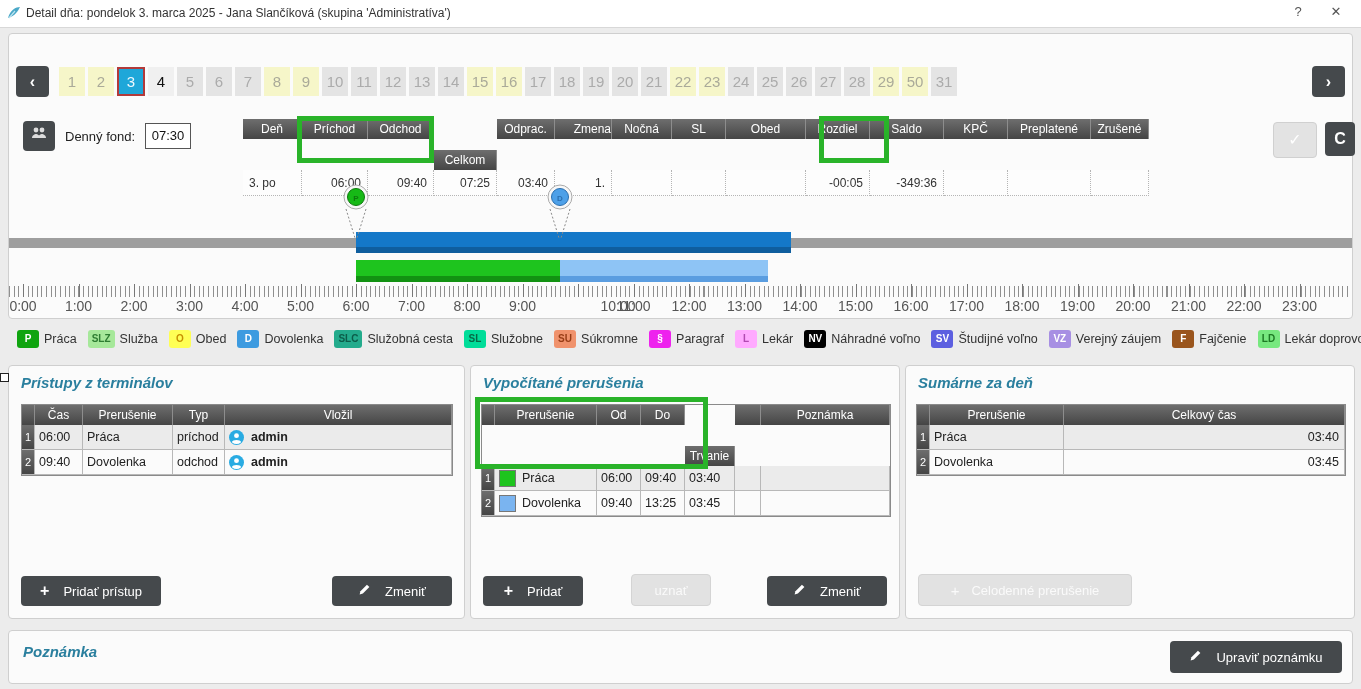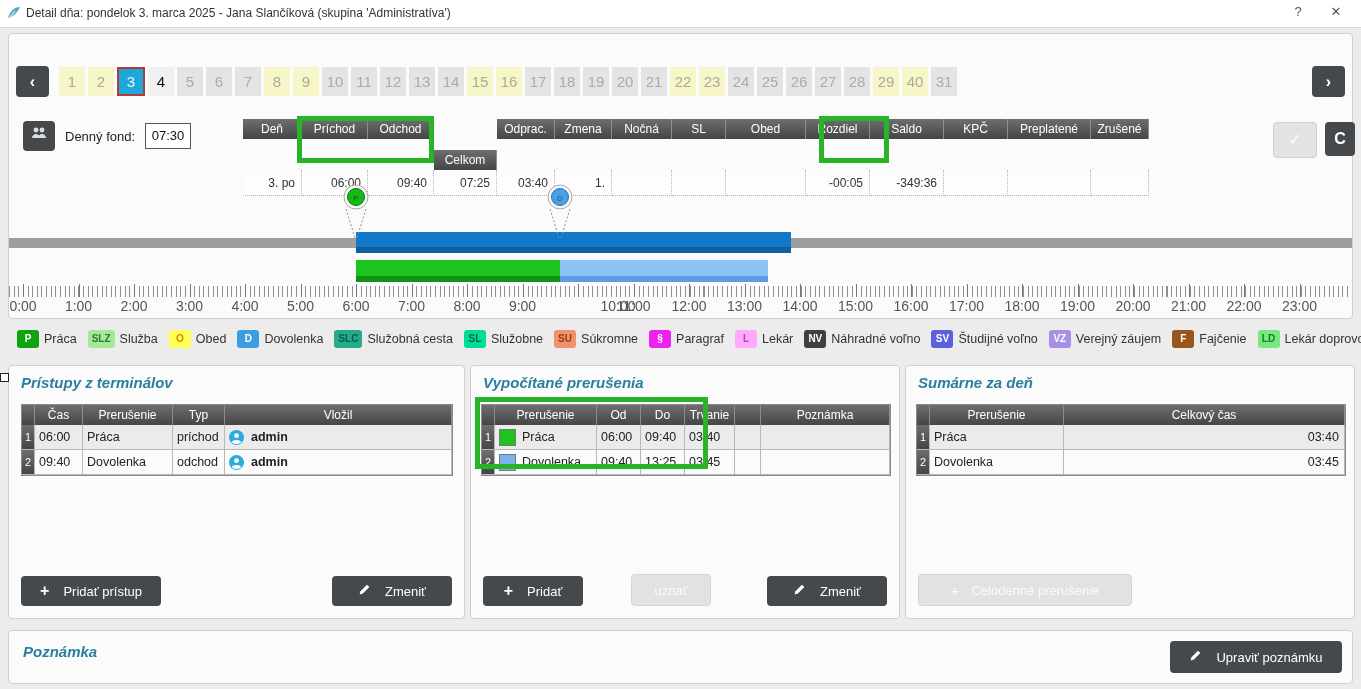--- a/index.html
+++ b/index.html
@@ -41,21 +41,21 @@
   #fond-value{position:absolute;left:136px;top:89px;width:44px;height:24px;border:1px solid #555;text-align:center;
               line-height:24px;font-size:13px;color:#111;background:#fff;}
 
   
   #day-table{position:absolute;left:234px;top:85px;}
   .dt-row{display:flex;}
   .dt-h{background:linear-gradient(#6e6e6e,#454545);color:#fff;font-size:12px;height:20px;line-height:20px;
         text-align:center;border-right:1px solid #8d8d8d;box-sizing:border-box;}
   .dt-v{font-size:12px;height:26px;line-height:26px;text-align:right;color:#333;background:#fdfdfd;
         border-right:1px dotted #b5b5b5;border-bottom:1px dotted #b5b5b5;box-sizing:border-box;padding-right:6px;}
-  .dt-v.first{text-align:right;padding-left:6px;}
+  .dt-v.first{text-align:left;padding-left:6px;}
 
   #confirm-btn{position:absolute;left:1264px;top:88px;width:42px;height:34px;background:#e3e3e3;border:1px solid #d0d0d0;
                border-radius:4px;color:#fff;font-size:16px;text-align:center;line-height:34px;}
   #refresh-btn{position:absolute;left:1316px;top:88px;width:30px;height:34px;background:#45494c;border-radius:4px;color:#fff;
                font-size:16px;font-weight:bold;text-align:center;line-height:34px;cursor:pointer;}
 
   
   #timeline{position:absolute;left:0;top:0;width:100%;height:284px;pointer-events:none;}
   #tl-track{position:absolute;left:0px;top:204px;width:1343px;height:10px;background:#9e9e9e;}
   .tl-plan{position:absolute;top:198px;height:21px;}
@@ -147,21 +147,21 @@
         <div class="day">20</div>
         <div class="day">21</div>
         <div class="day wkd">22</div>
         <div class="day wkd">23</div>
         <div class="day">24</div>
         <div class="day">25</div>
         <div class="day">26</div>
         <div class="day">27</div>
         <div class="day">28</div>
         <div class="day wkd">29</div>
-        <div class="day wkd">40</div>
+        <div class="day wkd">50</div>
         <div class="day">31</div>
       </div>
     <div class="navarr" id="nav-next">›</div>
 
     <div id="fond-btn">
       <svg width="16" height="14" viewBox="0 0 16 14">
           <circle cx="5" cy="4" r="2.4" fill="#ddd"></circle>
           <circle cx="11" cy="4" r="2.4" fill="#ddd"></circle>
           <path d="M1 12c0-3 3-4 4-4s4 1 4 4z" fill="#ddd"></path>
           <path d="M7 12c0-3 3-4 4-4s4 1 4 4z" fill="#ddd"></path>
@@ -170,21 +170,21 @@
     <span id="fond-label">Denný fond:</span>
     <div id="fond-value">07:30</div>
 
     <div id="day-table">
       <div class="dt-row" id="dt-head">
           <span class="dt-h" style="width: 59px;">Deň</span>
           <span class="dt-h" style="width: 66px;">Príchod</span>
           <span class="dt-h" style="width: 66px;">Odchod</span>
           <span class="dt-h" style="width: 63px; margin-top: 31px;">Celkom</span>
           <span class="dt-h" style="width: 58px;">Odprac.</span>
-          <span class="dt-h" style="width: 57px;">Zmena</span>
+          <span class="dt-h" style="width: 57px; text-align: right;">Zmena</span>
           <span class="dt-h" style="width: 60px;">Nočná</span>
           <span class="dt-h" style="width: 54px;">SL</span>
           <span class="dt-h" style="width: 80px;">Obed</span>
           <span class="dt-h" style="width: 64px;">Rozdiel</span>
           <span class="dt-h" style="width: 74px;">Saldo</span>
           <span class="dt-h" style="width: 64px;">KPČ</span>
           <span class="dt-h" style="width: 83px;">Preplatené</span>
           <span class="dt-h" style="width: 58px;">Zrušené</span>
         </div>
       <div class="dt-row" id="dt-vals">
@@ -309,21 +309,21 @@
         </div>
         <div class="lg-item">
           <span class="lg-badge" style="background: rgb(238, 34, 238); color: rgb(255, 255, 255);">§</span>
           <span class="lg-label">Paragraf</span>
         </div>
         <div class="lg-item">
           <span class="lg-badge" style="background: rgb(255, 170, 255); color: rgb(177, 74, 177);">L</span>
           <span class="lg-label">Lekár</span>
         </div>
         <div class="lg-item">
-          <span class="lg-badge" style="background: #404040; color: rgb(255, 255, 255); text-align: right;">NV</span>
+          <span class="lg-badge" style="background: #000000; color: rgb(255, 255, 255); text-align: right;">NV</span>
           <span class="lg-label">Náhradné voľno</span>
         </div>
         <div class="lg-item">
           <span class="lg-badge" style="background: rgb(92, 95, 224); color: rgb(255, 255, 255);">SV</span>
           <span class="lg-label">Študijné voľno</span>
         </div>
         <div class="lg-item">
           <span class="lg-badge" style="background: rgb(167, 143, 227); color: rgb(255, 255, 255);">VZ</span>
           <span class="lg-label">Verejný záujem</span>
         </div>
@@ -394,21 +394,21 @@
   </div>
 
   <div class="card" id="card-computed">
     <div class="panel-title teal-h">Vypočítané prerušenia</div>
     <div class="ptable" id="tbl-computed" style="left:10px;">
         <div class="p-row">
           <span class="p-h" style="width: 13px;"></span>
           <span class="p-h" style="width: 102px;">Prerušenie</span>
           <span class="p-h" style="width: 44px;">Od</span>
           <span class="p-h" style="width: 44px;">Do</span>
-          <span class="p-h" style="width: 50px;">Trvanie</span>
+          <span class="p-h" style="width: 50px; margin-top: 41px;">Trvanie</span>
           <span class="p-h" style="width: 26px;"></span>
           <span class="p-h" style="width: 129px;">Poznámka</span>
         </div>
         <div class="p-row odd">
           <span class="p-c num" style="width: 13px;">1</span>
           <span class="p-c" style="width: 102px;"><span class="swatch" style="background: rgb(30, 196, 30);"></span>Práca</span>
           <span class="p-c" style="width: 44px;">06:00</span>
           <span class="p-c" style="width: 44px;">09:40</span>
           <span class="p-c" style="width: 50px;">03:40</span>
           <span class="p-c" style="width: 26px;"></span>

